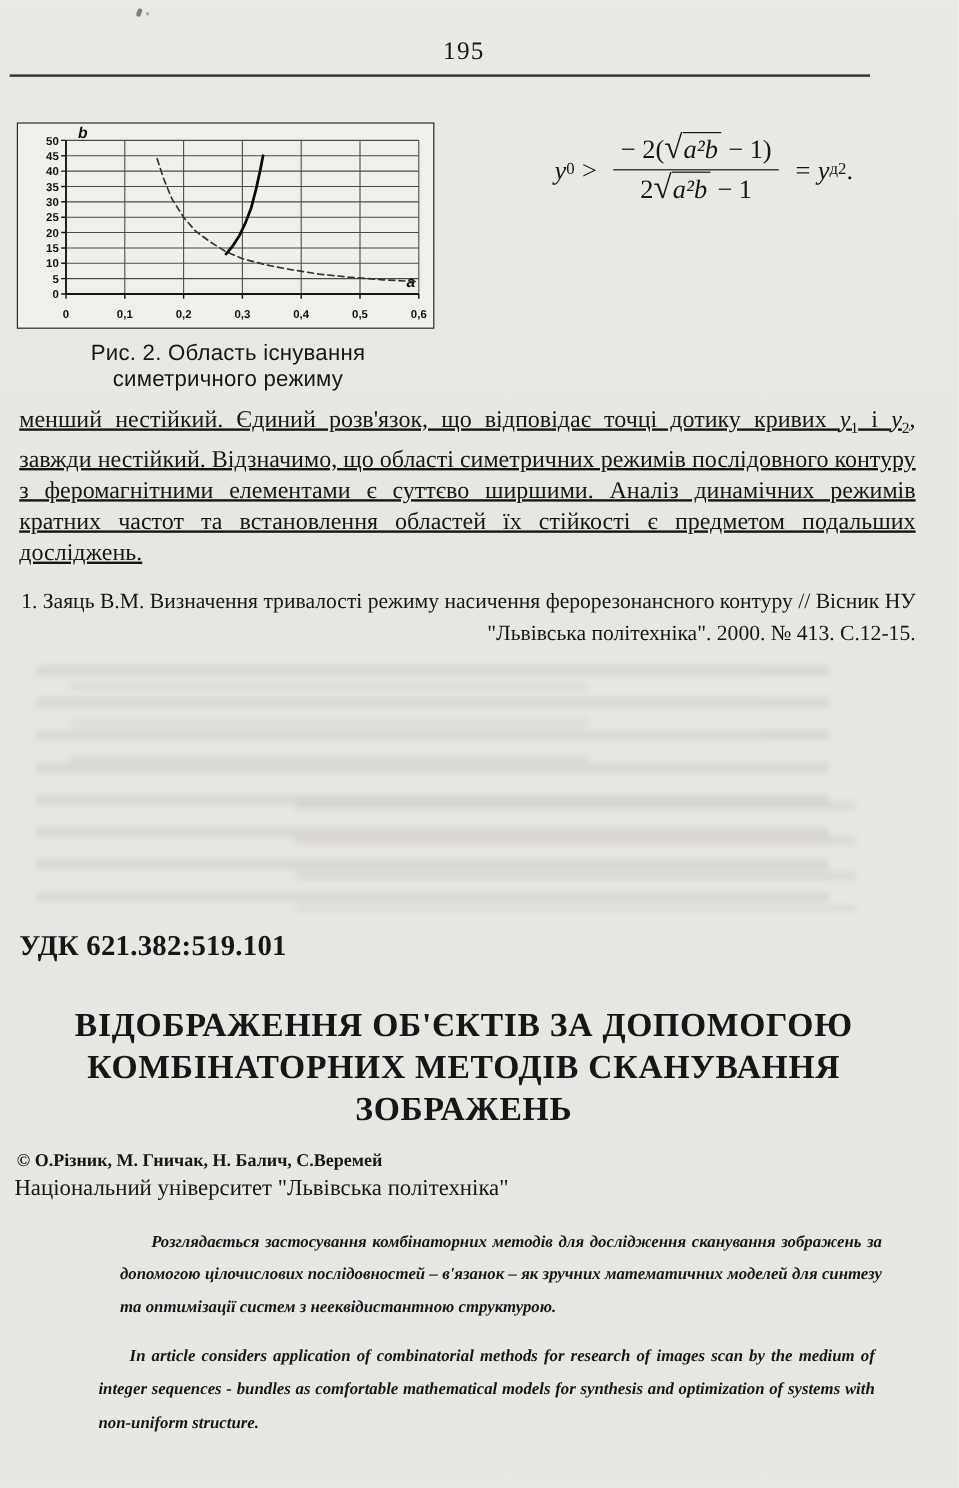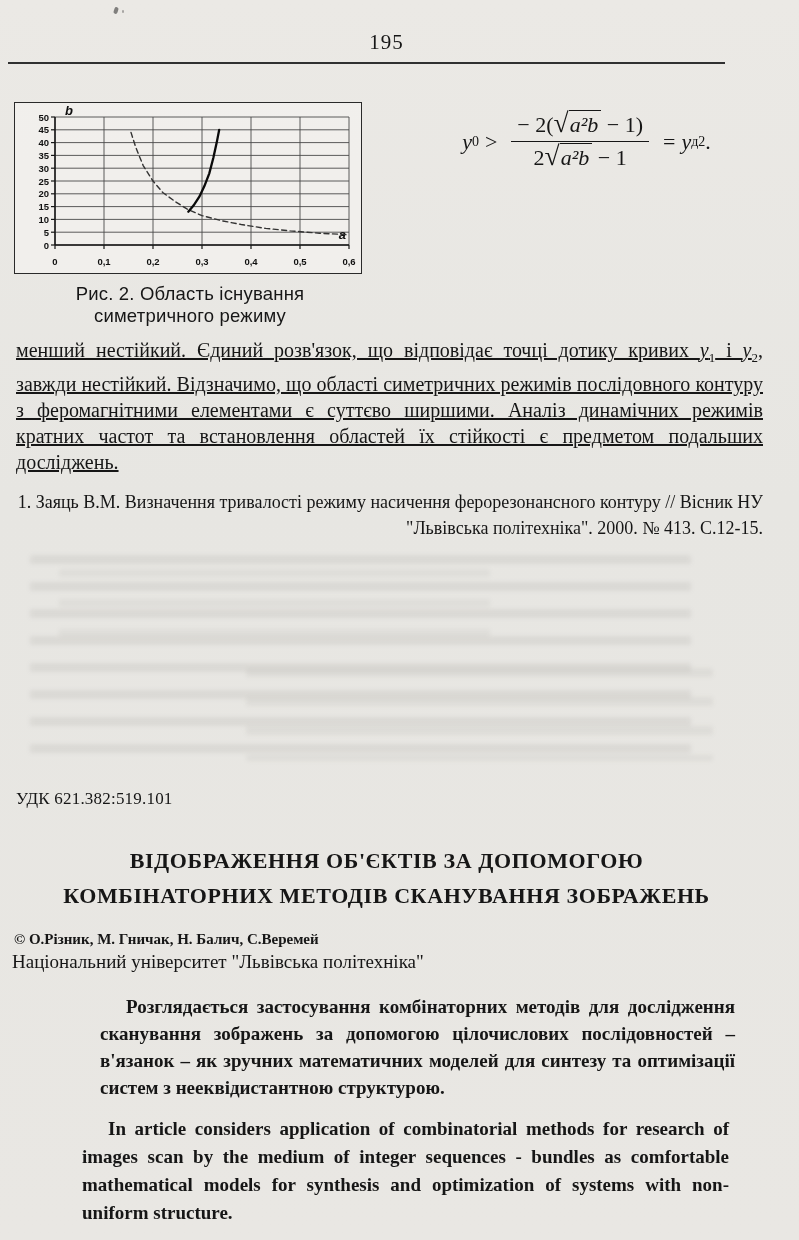--- a/index.html
+++ b/index.html
@@ -77,32 +77,32 @@
   .bleed-block{
     position:absolute;border-radius:3px;
     background:repeating-linear-gradient(180deg,
       rgba(128,126,120,.22) 0 9px, rgba(0,0,0,0) 9px 27px);
   }
   .bleed-a{left:0;top:0;width:92%;height:100%;}
   .bleed-b{left:4%;top:14px;width:60%;height:40%;background:repeating-linear-gradient(180deg,rgba(120,118,112,.14) 0 8px,rgba(0,0,0,0) 8px 30px);}
   .bleed-c{left:30%;top:55%;width:65%;height:45%;background:repeating-linear-gradient(180deg,rgba(120,118,112,.16) 0 9px,rgba(0,0,0,0) 9px 29px);}
 
   
-  .udc{font-weight:normal;font-size:17px;margin:28px 0 0 16px;letter-spacing:.2px;}
+  .udc{font-weight:bold;font-size:24px;margin:16px 0 0 16px;letter-spacing:.2px;}
   .article-title{
-    font-weight:bold;font-size:22px;line-height:35px;text-align:center;
+    font-weight:bold;font-size:28px;line-height:35px;text-align:center;
     margin:34px 60px 0 60px;letter-spacing:.6px;
   }
   .authors-line{font-weight:bold;font-size:15px;margin:18px 0 0 14px;}
   .affiliation{font-size:19px;margin:3px 0 0 12px;}
 
   
   .abstract{
-    font-weight:bold;text-align:justify;
-    font-size:19px;line-height:27px;
+    font-weight:bold;font-style:italic;text-align:justify;
+    font-size:14px;line-height:27px;
   }
   .abstract-uk{margin:20px 38px 0 100px;text-indent:26px;}
   .abstract-en{margin:14px 44px 0 82px;text-indent:26px;line-height:28px;}
 
   
   .speck{position:absolute;left:114px;top:7px;width:4px;height:7px;background:rgba(40,40,40,.55);border-radius:2px;transform:rotate(18deg);}
   .speck2{position:absolute;left:122px;top:10px;width:2px;height:3px;background:rgba(40,40,40,.35);border-radius:2px;}
 </style>
 </head>
 <body>

